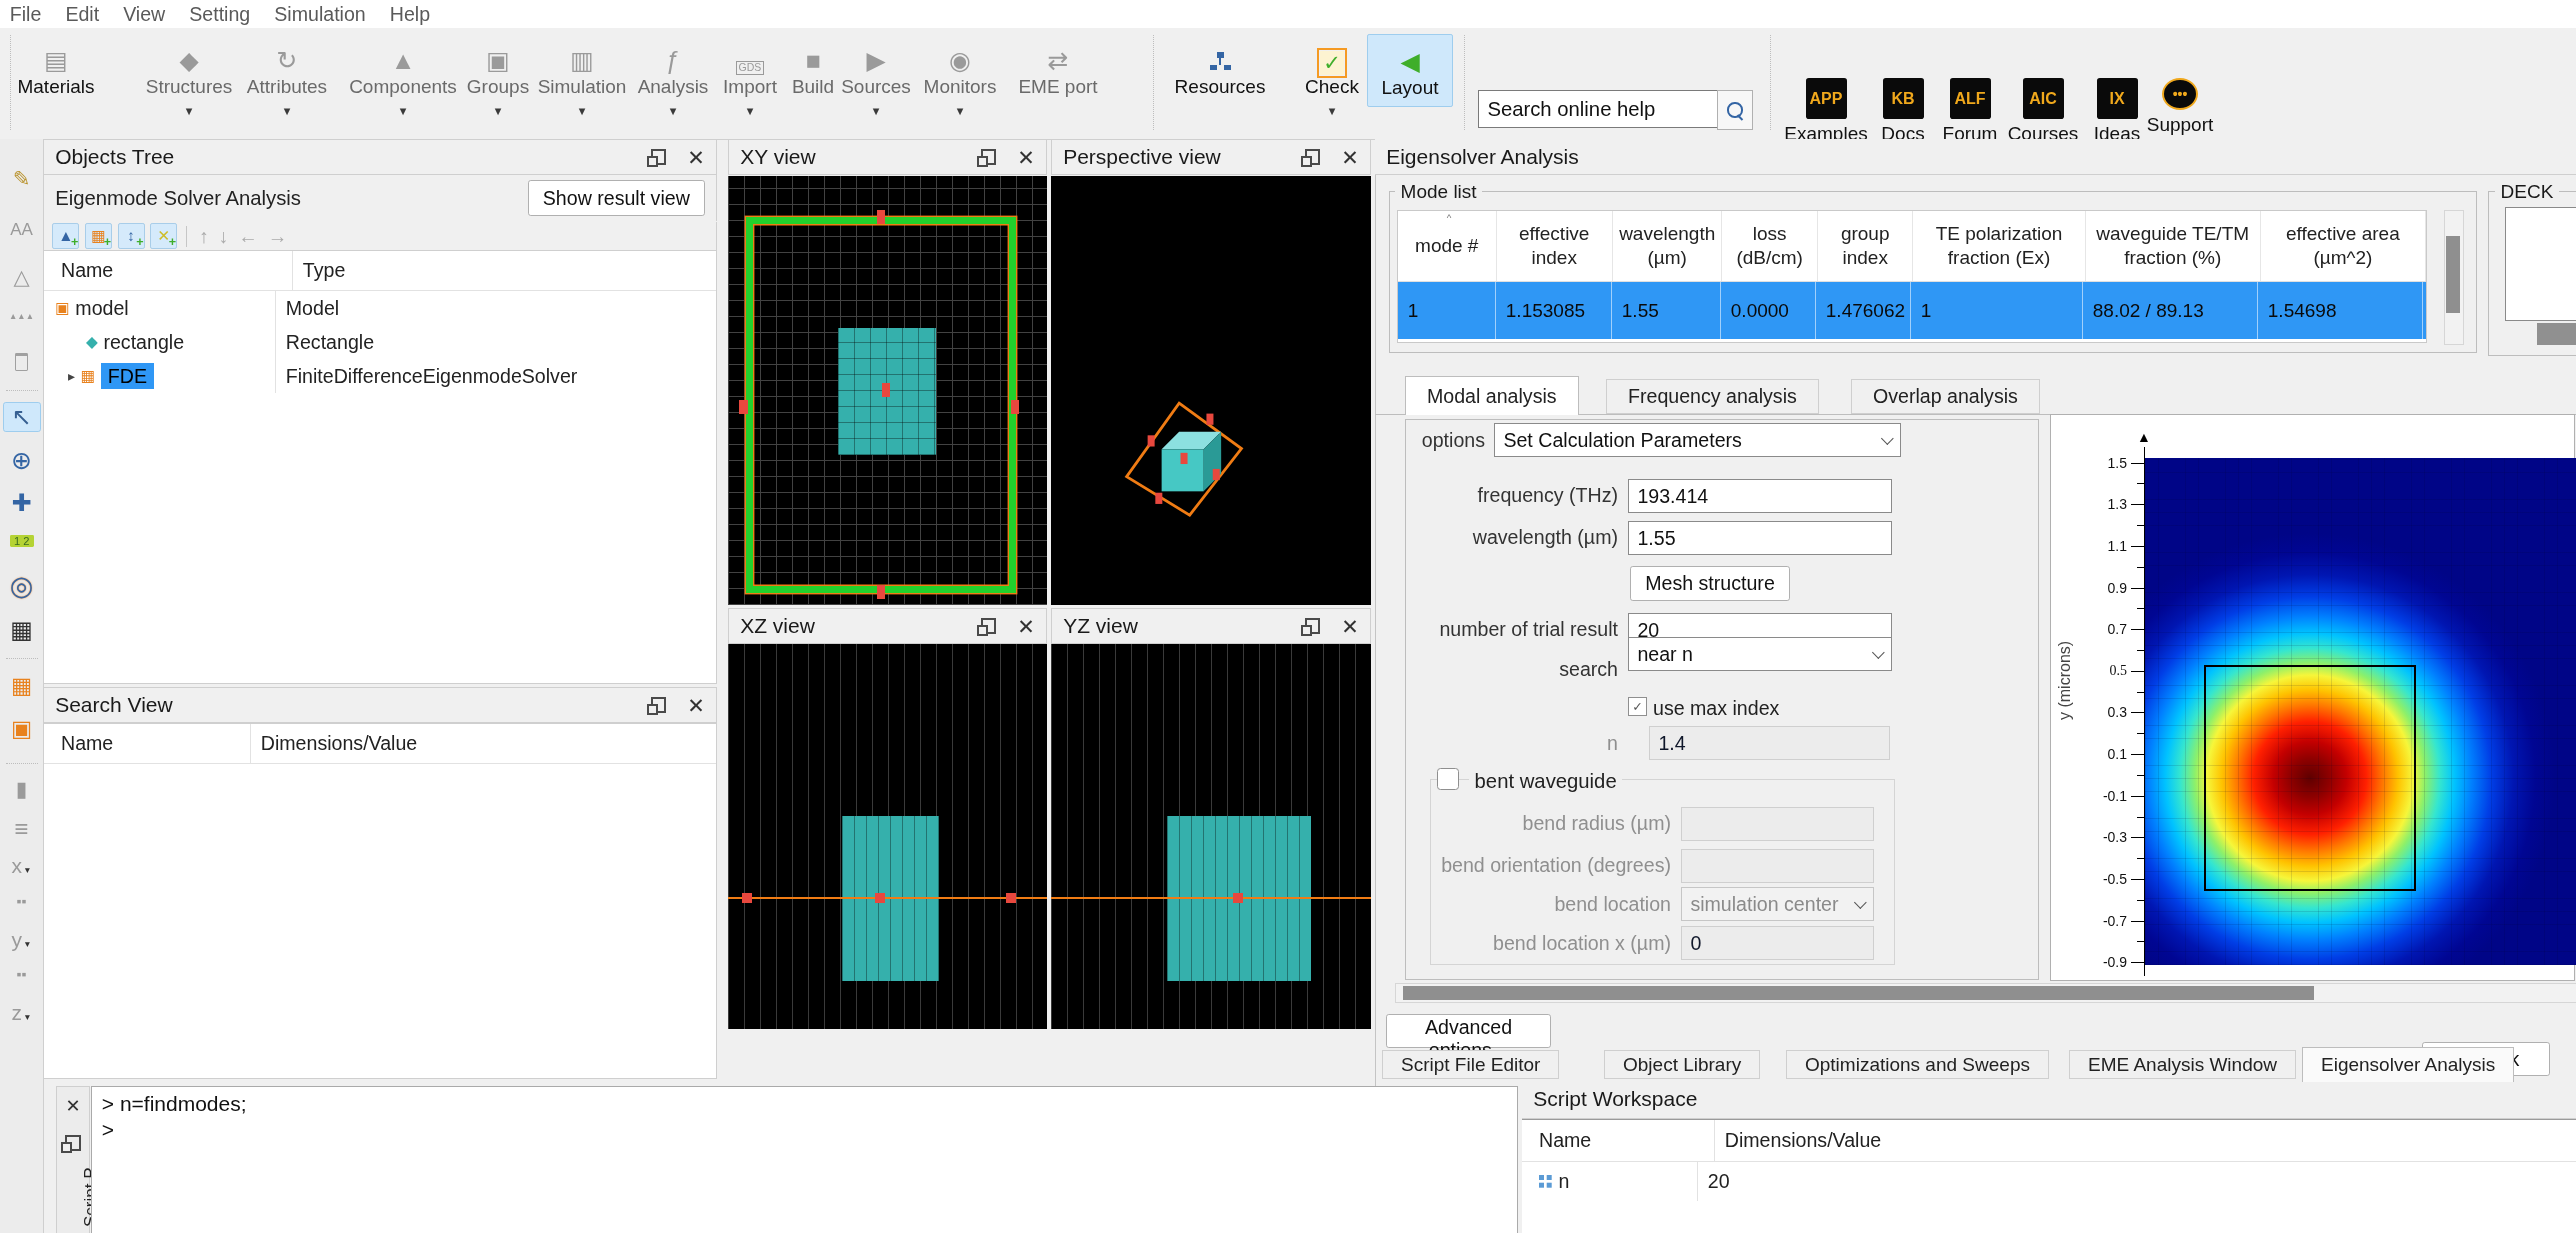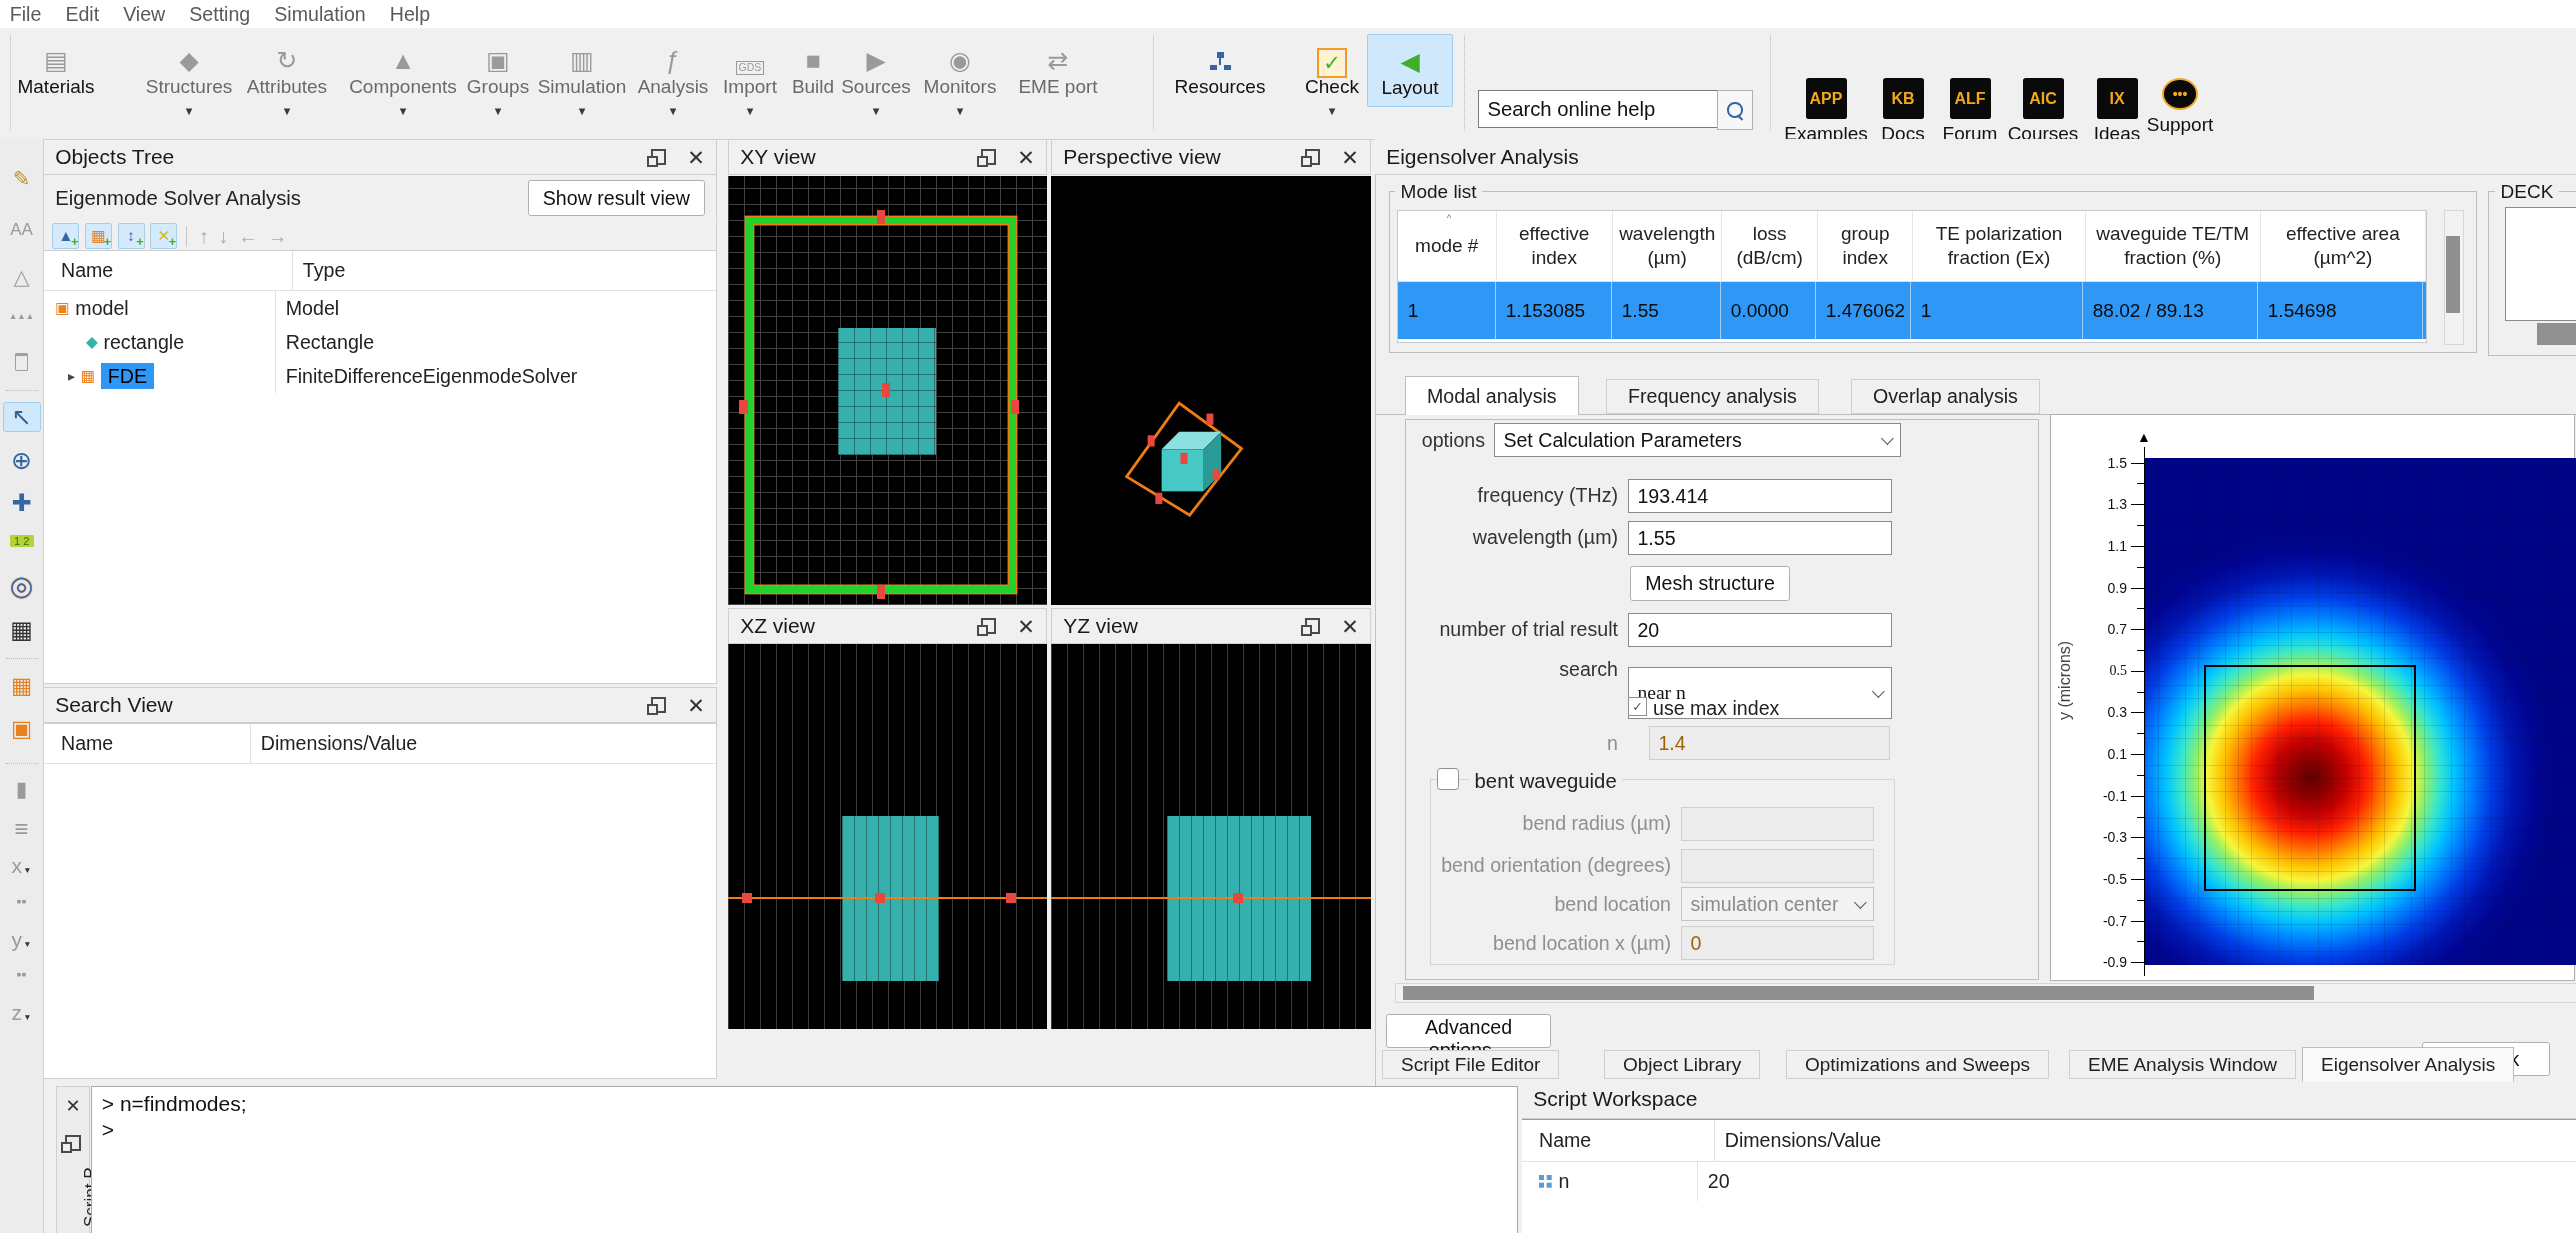--- a/index.html
+++ b/index.html
@@ -68,21 +68,21 @@
   .mt-row{display:flex;height:57px;background:#2f97f5;color:#0a0a0a;}
   .mt-cell{display:flex;align-items:center;padding-left:9.8px;border-right:0.7px solid rgba(255,255,255,.55);box-sizing:border-box;}
   .sb-track{position:absolute;background:#f2f2f2;border:0.7px solid #d6d6d6;}
   .sb-thumb{position:absolute;background:#8f8f8f;}
   .atab{position:absolute;top:379px;height:35px;display:flex;align-items:center;padding:0 21px;font-size:19.6px;box-sizing:border-box;}
   .atab-on{background:#fff;border:0.7px solid #bdbdbd;border-bottom:none;height:39px;top:376px;z-index:2;}
   .atab-off{background:#f0f0f0;border:0.7px solid #cfcfcf;}
   .flabel{position:absolute;font-size:19.6px;color:#333;text-align:right;white-space:nowrap;transform:translateX(-100%);}
   .flabel-dis{color:#8f8f8f;}
   .finput{position:absolute;border:0.7px solid #8a8a8a;background:#fff;font-size:19.6px;font-family:inherit;padding:0 8.4px;color:#111;box-sizing:border-box;}
-  .finput:disabled{background:#ececec;border-color:#cfcfcf;color:#a16207;}
+  .finput:disabled{background:#ececec;border-color:#cfcfcf;color:#0f172a;}
   .fselect{position:absolute;border:0.7px solid #8a8a8a;background:#fff;font-size:19.6px;display:flex;align-items:center;padding:0 8.4px;box-sizing:border-box;color:#111;}
   .fselect .chev{margin-left:auto;}
   .chev{width:7.7px;height:7.7px;border-right:1.4px solid #555;border-bottom:1.4px solid #555;transform:rotate(45deg);margin-top:-4.2px;}
   .fsel-dis{background:#f2f2f2;border-color:#c6c6c6;color:#8a8a8a;}
   .cbx{position:absolute;background:#fff;border:0.7px solid #8f8f8f;display:flex;align-items:center;justify-content:center;color:#555;}
   
   #plot-box{left:2050px;top:414px;width:525px;height:567px;background:#fff;border:0.7px solid #b0b0b0;box-sizing:border-box;}
   #heatmap{left:2145px;top:458px;width:431px;height:507px;
     background-image:
       repeating-linear-gradient(0deg,rgba(0,0,40,.12) 0 0.7px,transparent 0.7px 13.3px),
@@ -485,21 +485,21 @@
         <span class="chev"></span>
       </div>
       <div class="flabel" style="left: 1618px; top: 484px;">frequency (THz)</div>
       <input class="finput" value="193.414" style="left: 1628px; top: 479px; width: 264px; height: 34px;">
       <div class="flabel" style="left: 1618px; top: 526px;">wavelength (µm)</div>
       <input class="finput" value="1.55" style="left: 1628px; top: 521px; width: 264px; height: 34px;">
       <button class="btn abs" style="left: 1630px; top: 566px; width: 160px; height: 35px;">Mesh structure</button>
       <div class="flabel" style="left: 1618px; top: 618px;">number of trial result</div>
       <input class="finput" value="20" style="left: 1628px; top: 613px; width: 264px; height: 34px;">
       <div class="flabel" style="left: 1618px; top: 658px;">search</div>
-      <div class="fselect" style="left: 1628px; top: 667px; width: 264px; height: 52px; font-family: Liberation Serif, serif;">
+      <div class="fselect" style="left: 1628px; top: 637px; width: 264px; height: 34px;">
         <span>near n</span>
         <span class="chev"></span>
       </div>
       <div class="cbx" style="left: 1628px; top: 697px; width: 17px; height: 17px; font-size: 12.6px;">✓</div>
       <div class="abs" style="left: 1653px; top: 697px; font-size: 19.6px; color: rgb(34, 34, 34);">use max index</div>
       <div class="flabel flabel-dis" style="left: 1618px; top: 732px;">n</div>
       <input class="finput" disabled="" value="1.4" style="left: 1649px; top: 726px; width: 241px; height: 34px;">
       <div class="grp-box" style="left: 1430px; top: 779px; width: 463px; height: 184px; border-color: rgb(212, 212, 212);"></div>
       <div class="cbx" style="left: 1437px; top: 768px; width: 19.6px; height: 19.6px; border-radius: 3.5px; background: rgb(255, 255, 255);"></div>
       <div class="abs" style="left: 1469px; top: 770px; font-size: 20.3px; color: rgb(34, 34, 34); background: rgb(240, 240, 240); padding: 0px 5.6px;">bent waveguide</div>

